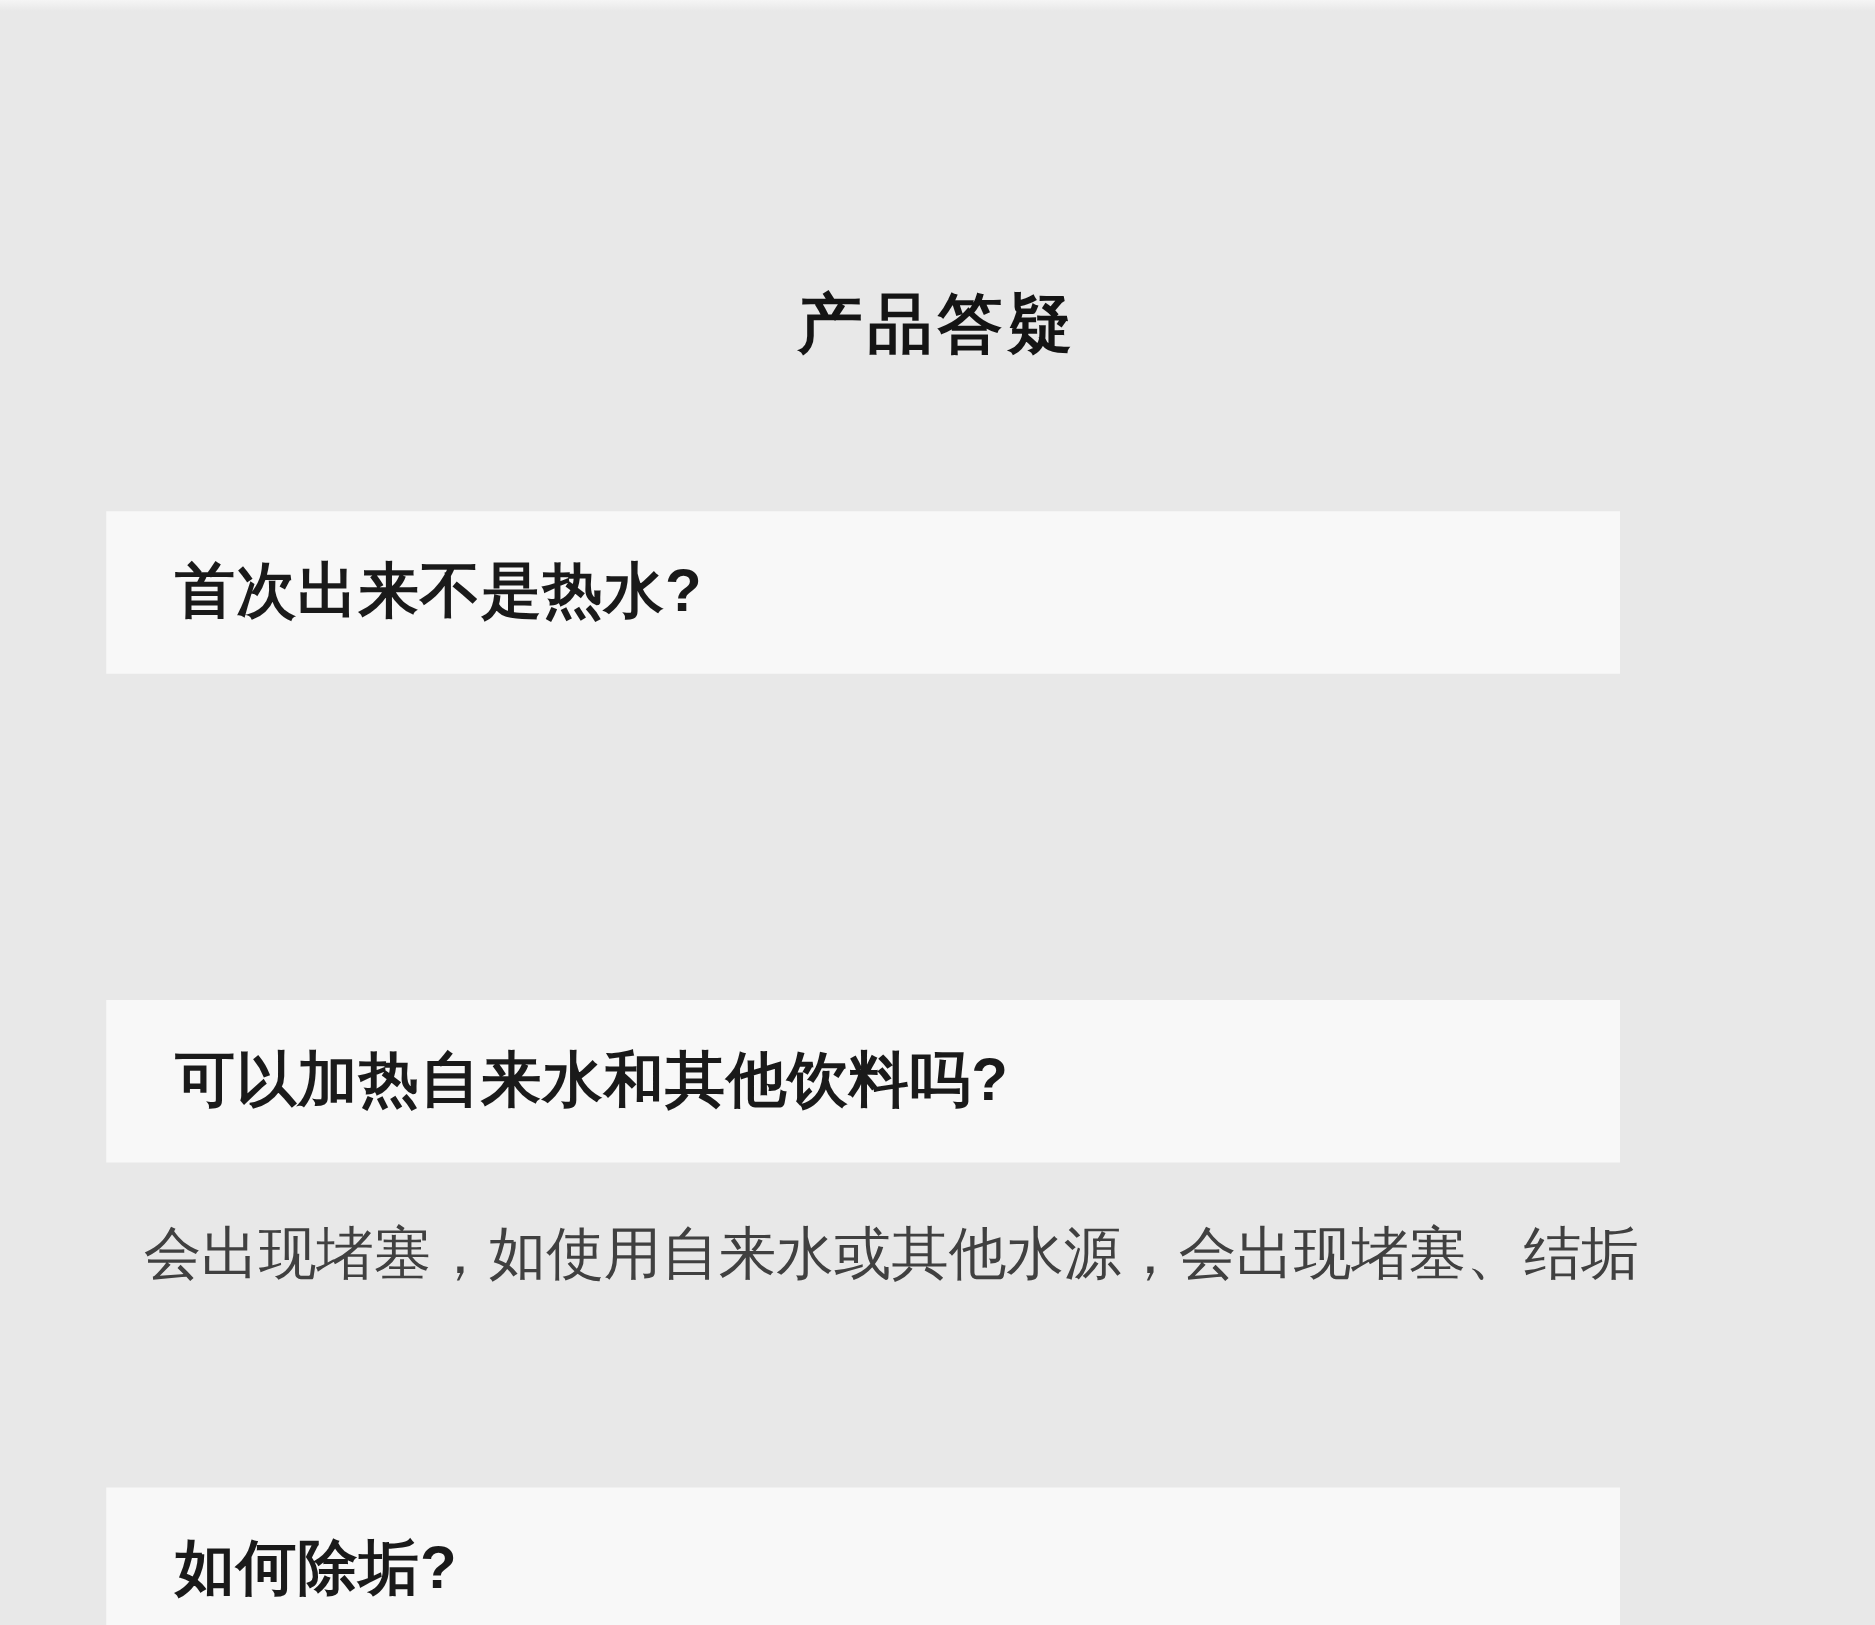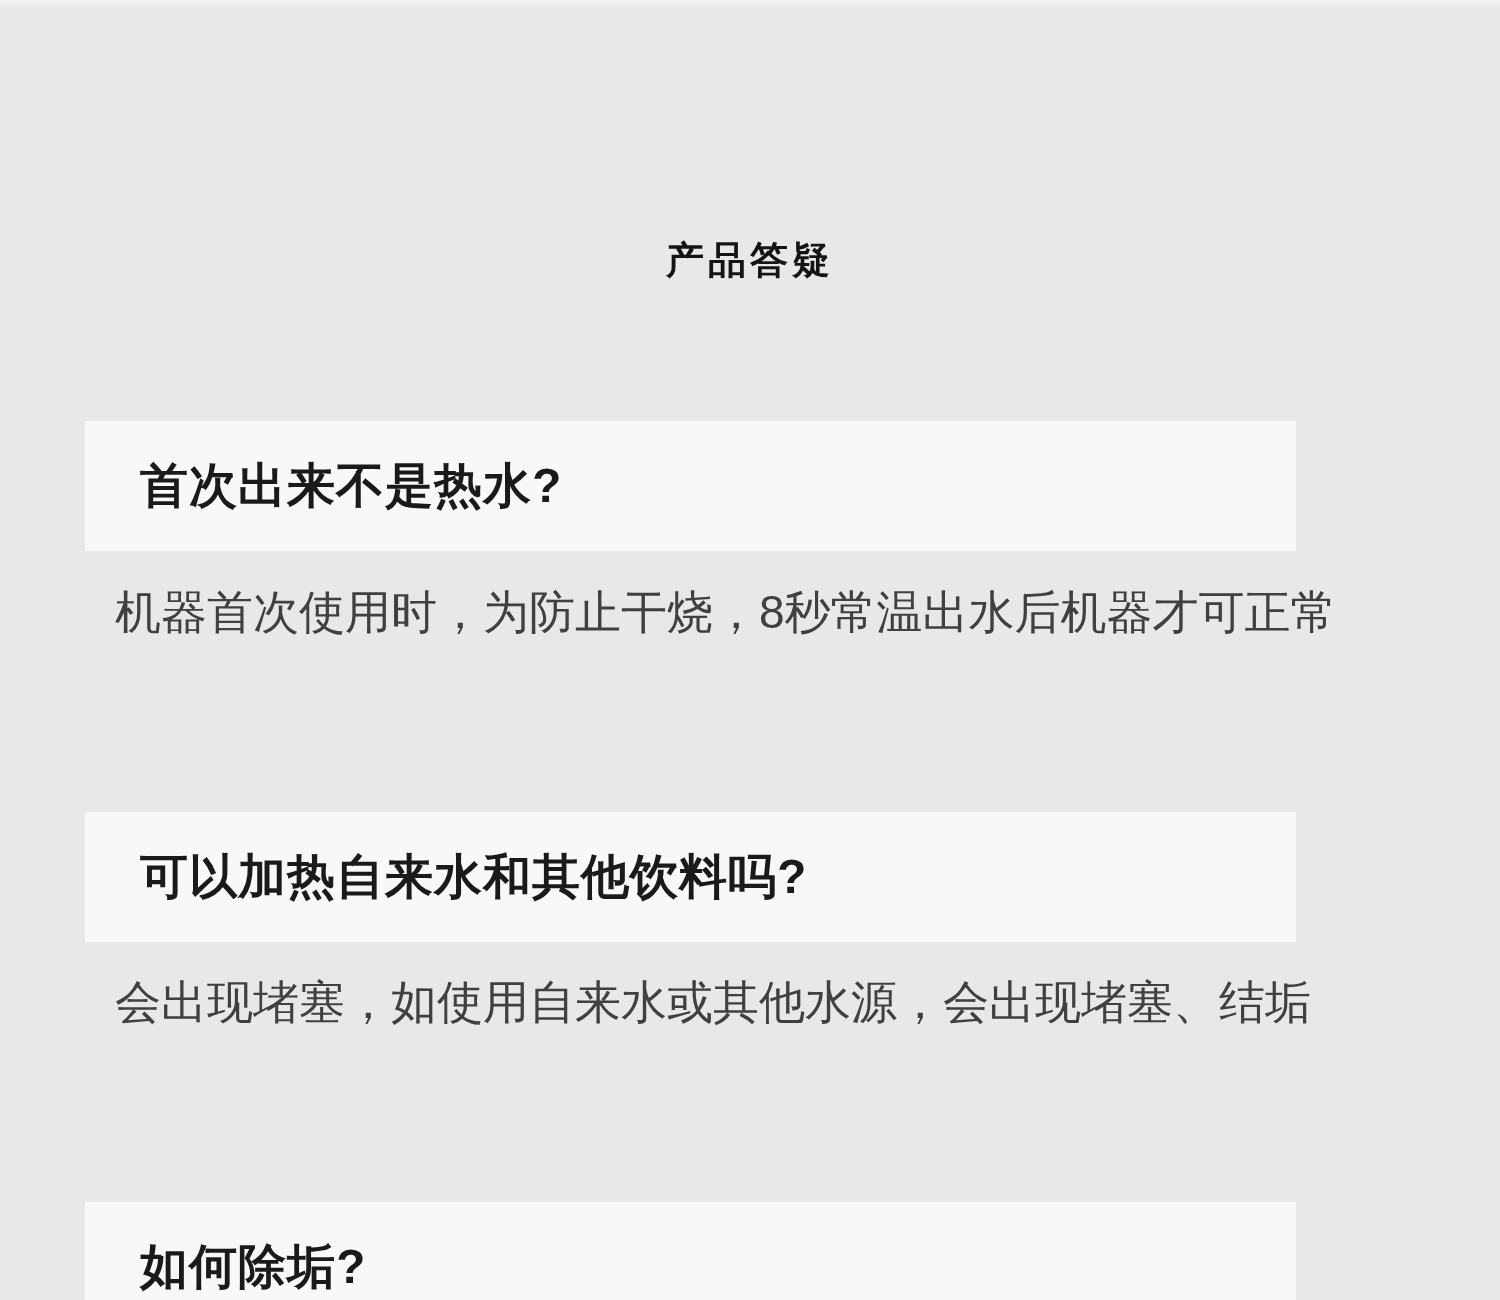--- a/index.html
+++ b/index.html
@@ -21,33 +21,32 @@
     width: 100%; height: 9px;
     background: linear-gradient(to bottom, #f5f5f5, #e8e8e8);
   }
   .section-title {
     position: absolute;
     top: 224px;
     left: 0;
     width: 100%;
     margin: 0;
     text-align: center;
-    font-size: 38px;
+    font-size: 52px;
     line-height: 72px;
     font-weight: 700;
     letter-spacing: 4px;
     color: var(--title-color, #141414);
   }
   .qbar {
     position: absolute;
     left: 85px;
     width: 1211px;
     height: 130px;
     background: var(--card-bg, #f8f8f8);
-    margin-top: 12px;
   }
   .qbar .q-text {
     display: block;
     padding-left: 55px;
     line-height: 130px;
     font-size: 48px;
     font-weight: 700;
     letter-spacing: 1px;
     color: var(--question-color, #1a1a1a);
     white-space: nowrap;
@@ -71,21 +70,20 @@
 <div class="page">
 
   <div class="top-strip"></div>
 
   <h1 class="section-title">产品答疑</h1>
 
   <div class="qbar" style="top:409px">
     <span class="q-text">首次出来不是热水?</span>
   </div>
   <div class="answer" style="top:572px">
-    <div class="ans-line">机器首次使用时，为防止干烧，8秒常温出水后机器才可正常</div>
   </div>
 
   <div class="qbar" style="top:800px">
     <span class="q-text">可以加热自来水和其他饮料吗?</span>
   </div>
   <div class="answer" style="top:962px">
     <div class="ans-line">会出现堵塞，如使用自来水或其他水源，会出现堵塞、结垢</div>
   </div>
 
   <div class="qbar" style="top:1190px">

